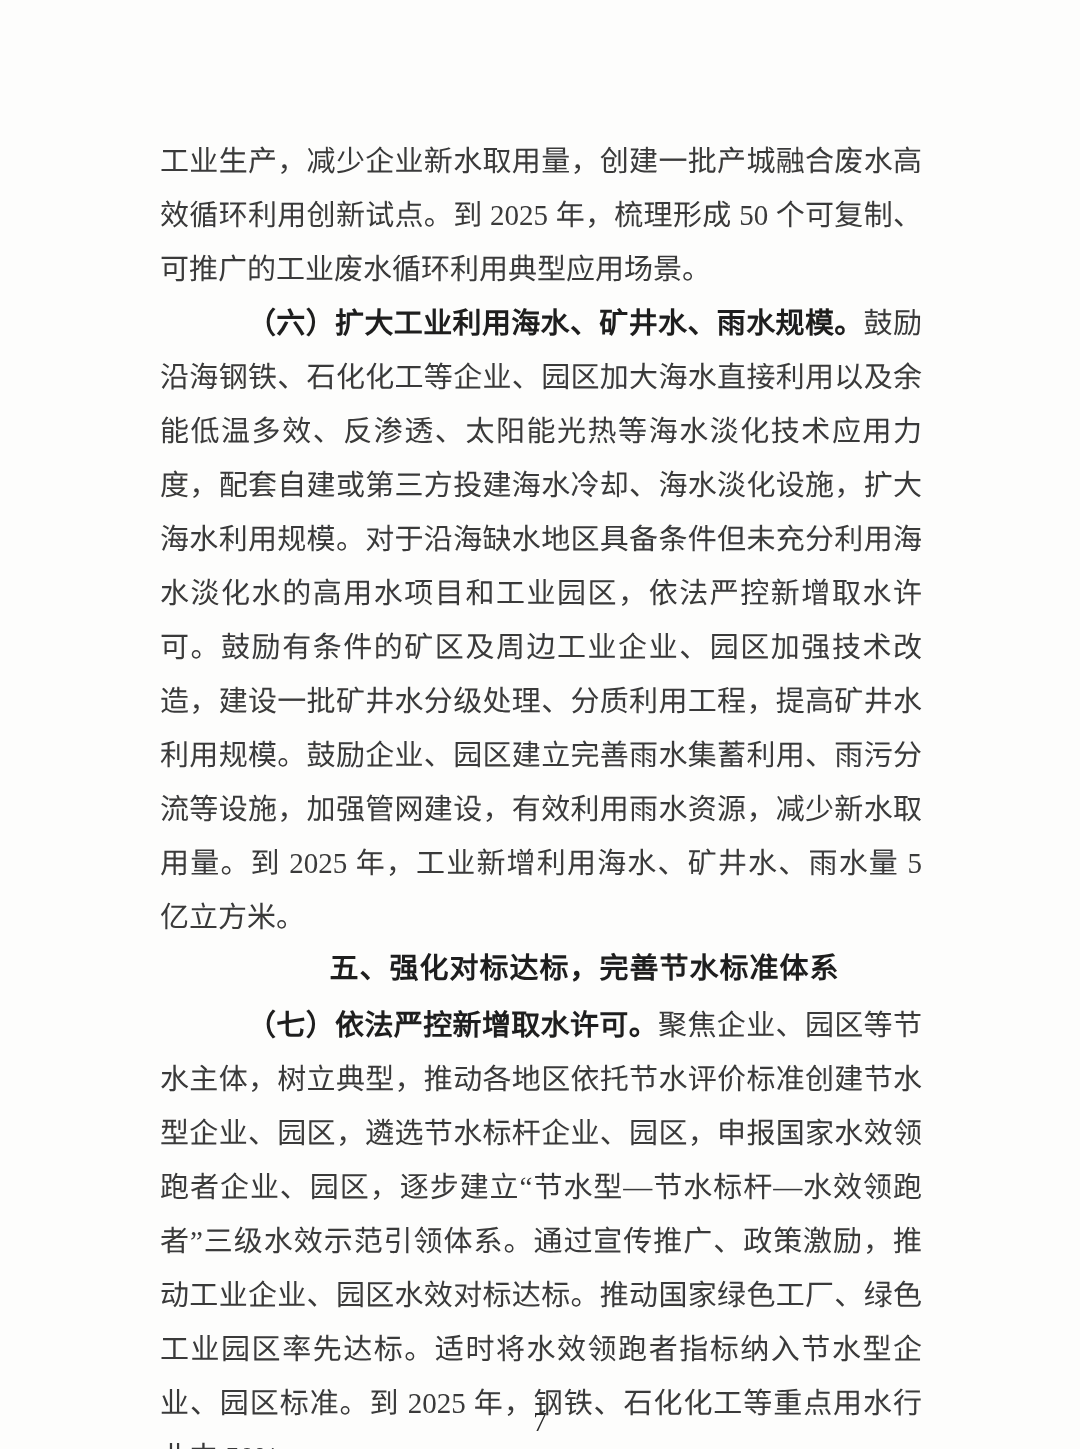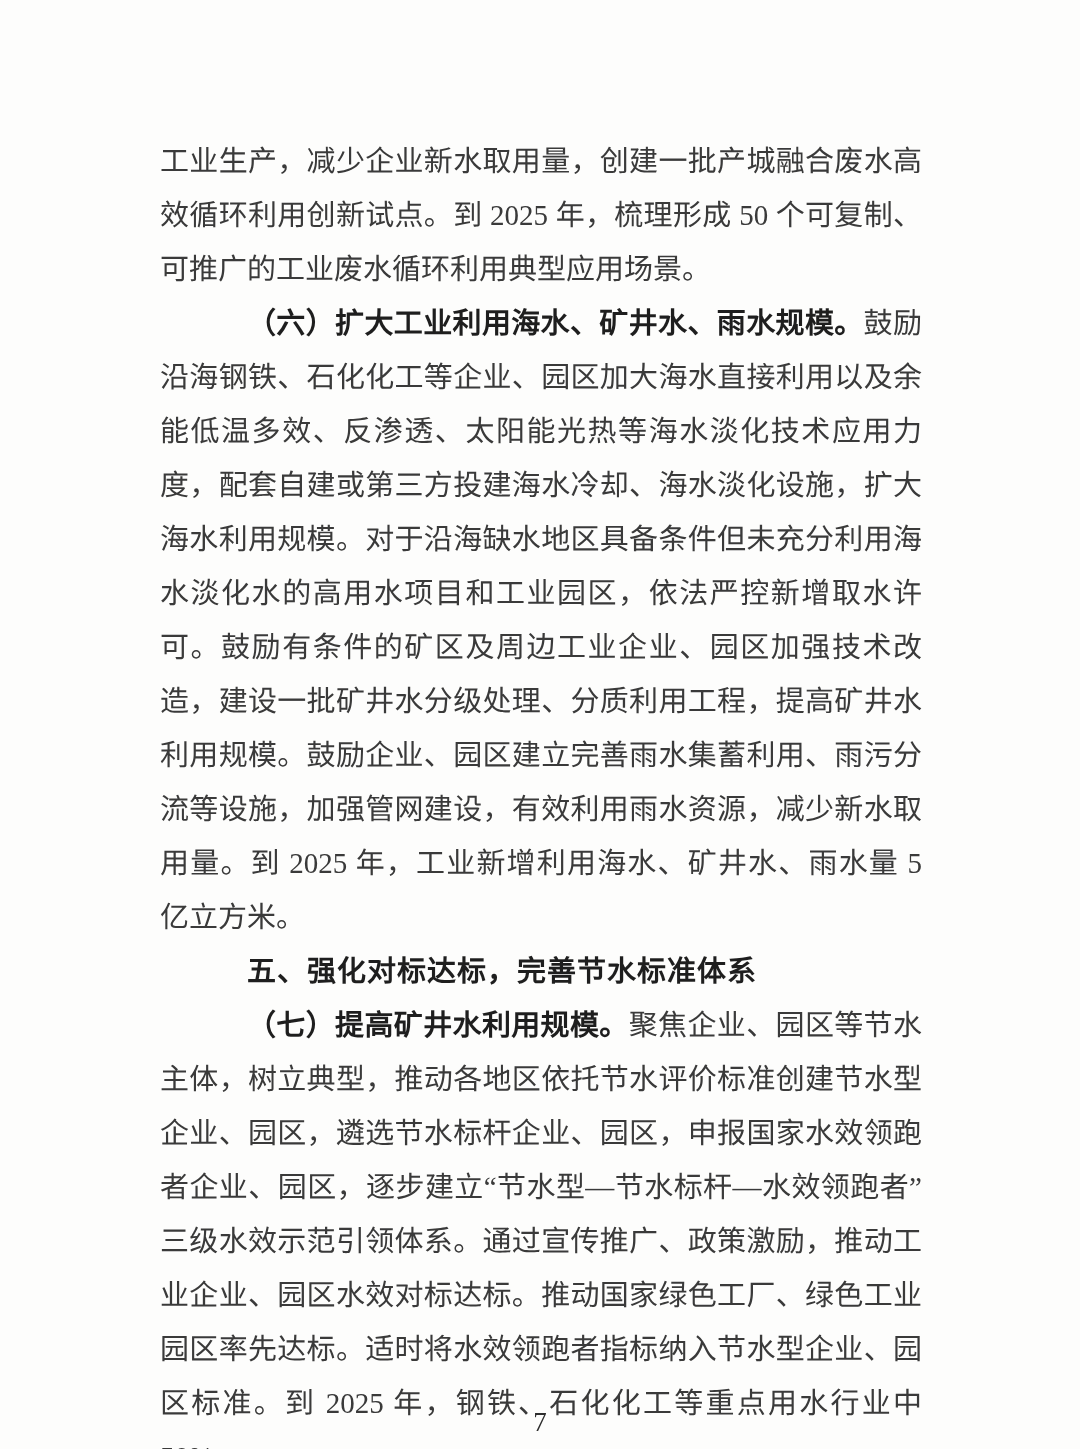--- a/index.html
+++ b/index.html
@@ -42,22 +42,22 @@
   .para .bold {
     font-weight: 700;
     color: #1e1e1e;
     margin-left: 29px;
   }
   .para .regular {
     font-weight: 400;
   }
   
   .para.heading {
-    font-family: Liberation Sans, sans-serif;
-    text-align: left;
+    font-family: Liberation Mono, monospace;
+    text-align: center;
     color: #1b1b1b;
     letter-spacing: 1px;
   }
 
   
   .page-footer {
     position: absolute;
     left: 0;
     right: 0;
     top: 1404px;
@@ -70,20 +70,20 @@
 </style>
 </head>
 <body style="background: rgb(253, 253, 252);">
 
 <div class="page" style="background: rgb(253, 253, 252);">
 
   <main class="doc-body" id="doc-body">
       <p class="para" style="color: rgb(58, 58, 58);"><span class="regular">工业生产，减少企业新水取用量，创建一批产城融合废水高效循环利用创新试点。到 2025 年，梳理形成 50 个可复制、可推广的工业废水循环利用典型应用场景。</span></p>
       <p class="para indent" style="color: rgb(58, 58, 58);"><span class="bold" style="color: rgb(30, 30, 30);">（六）扩大工业利用海水、矿井水、雨水规模。</span><span class="regular">鼓励沿海钢铁、石化化工等企业、园区加大海水直接利用以及余能低温多效、反渗透、太阳能光热等海水淡化技术应用力度，配套自建或第三方投建海水冷却、海水淡化设施，扩大海水利用规模。对于沿海缺水地区具备条件但未充分利用海水淡化水的高用水项目和工业园区，依法严控新增取水许可。鼓励有条件的矿区及周边工业企业、园区加强技术改造，建设一批矿井水分级处理、分质利用工程，提高矿井水利用规模。鼓励企业、园区建立完善雨水集蓄利用、雨污分流等设施，加强管网建设，有效利用雨水资源，减少新水取用量。到 2025 年，工业新增利用海水、矿井水、雨水量 5 亿立方米。</span></p>
       <p class="para heading indent" style="color: rgb(58, 58, 58);"><span class="bold" style="color: rgb(30, 30, 30);">五、强化对标达标，完善节水标准体系</span></p>
-      <p class="para indent" style="color: rgb(58, 58, 58);"><span class="bold" style="color: rgb(30, 30, 30);">（七）提高矿井水利用规模。</span><span class="regular">聚焦企业、园区等节水主体，树立典型，推动各地区依托节水评价标准创建节水型企业、园区，遴选节水标杆企业、园区，申报国家水效领跑者企业、园区，逐步建立“节水型—节水标杆—水效领跑者”三级水效示范引领体系。通过宣传推广、政策激励，推动工业企业、园区水效对标达标。推动国家绿色工厂、绿色工业园区率先达标。适时将水效领跑者指标纳入节水型企业、园区标准。到 2025 年，钢铁、石化化工等重点用水行业中 50%</span></p>
+      <p class="para indent" style="color: rgb(58, 58, 58);"><span class="bold" style="color: rgb(30, 30, 30);">（七）依法严控新增取水许可。</span><span class="regular">聚焦企业、园区等节水主体，树立典型，推动各地区依托节水评价标准创建节水型企业、园区，遴选节水标杆企业、园区，申报国家水效领跑者企业、园区，逐步建立“节水型—节水标杆—水效领跑者”三级水效示范引领体系。通过宣传推广、政策激励，推动工业企业、园区水效对标达标。推动国家绿色工厂、绿色工业园区率先达标。适时将水效领跑者指标纳入节水型企业、园区标准。到 2025 年，钢铁、石化化工等重点用水行业中 50%</span></p>
     </main>
 
   <div class="page-footer">
     <span>7</span>
   </div>
 
 </div>
 
 </body></html>

